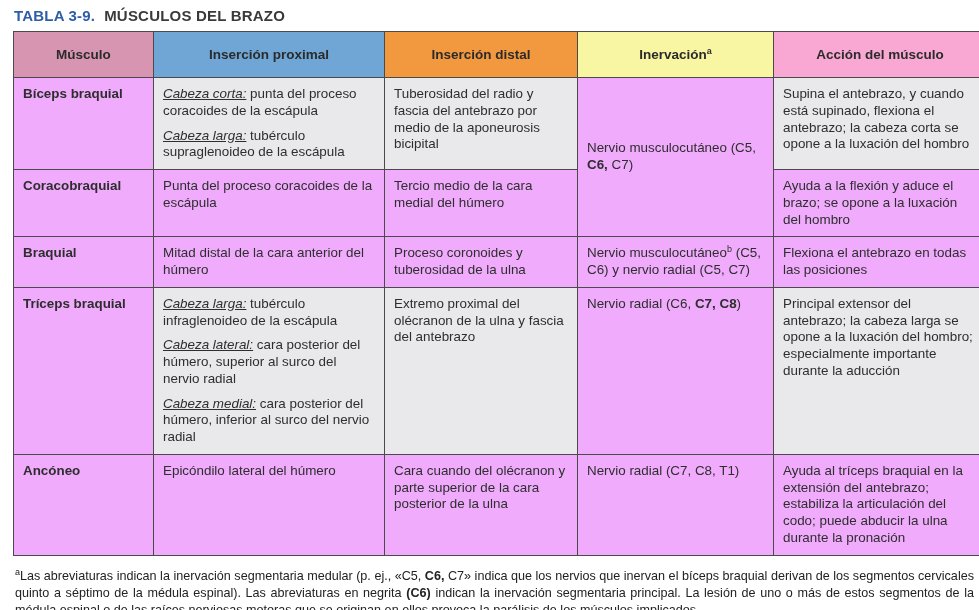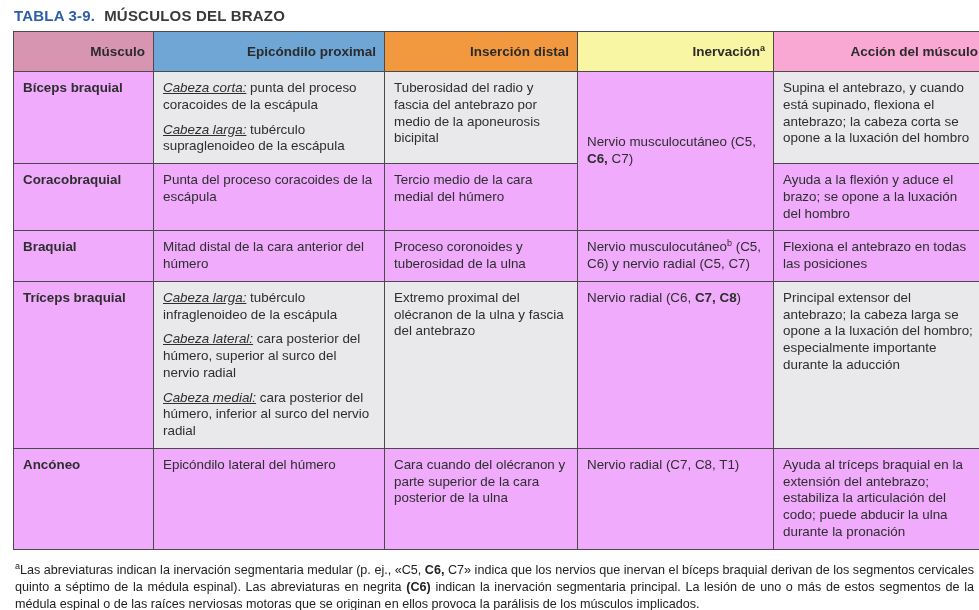--- a/index.html
+++ b/index.html
@@ -11,22 +11,22 @@
     color: #2e2e2e;
   }
   .page { padding: 5px 3px 0 13px; }
 
   .title { font-size: 15px; font-weight: bold; margin: 2px 0 7px 1px; letter-spacing: .2px; }
   .title-num  { color: #2e5da8; margin-right: 9px; }
   .title-text { color: #3a3a3a; }
 
   table.tbl { border-collapse: collapse; width: 973px; table-layout: fixed; }
   th {
-    font-size: 13.5px; font-weight: bold; text-align: right;
-    color: #2b2b2b; padding: 7px 8px; height: 40px;
+    font-size: 13.5px; font-weight: bold; text-align: center;
+    color: #2b2b2b; padding: 7px 8px; height: 46px;
     border: 1px solid #4a4a4a;
   }
   td {
     border: 1px solid #4a4a4a;
     vertical-align: top;
     padding: 8px 9px;
     font-size: 13.4px; line-height: 1.25;
     background: #f0abfc;
   }
   td p { margin: 0; }
@@ -62,21 +62,21 @@
     <colgroup>
       <col style="width:140px">
         <col style="width:231px">
         <col style="width:193px">
         <col style="width:196px">
         <col style="width:213px">
     </colgroup>
     <thead>
       <tr>
         <th style="background: rgb(215, 149, 178);"><span>Músculo</span></th>
-        <th style="background: rgb(111, 166, 214);"><span>Epicóndilo proximal</span></th>
+        <th style="background: rgb(111, 166, 214);"><span>Inserción proximal</span></th>
         <th style="background: rgb(242, 153, 63);"><span>Inserción distal</span></th>
         <th style="background: rgb(248, 245, 163);"><span>Inervación</span><sup>a</sup></th>
         <th style="background: #f9a8d4;"><span>Acción del músculo</span></th>
       </tr>
     </thead>
     <tbody>
       <tr class="r1">
         <td class="c-mus">Bíceps braquial</td>
         <td class="shade">
             <p><span class="it">Cabeza corta:</span><span> punta del proceso coracoides de la escápula</span></p>

